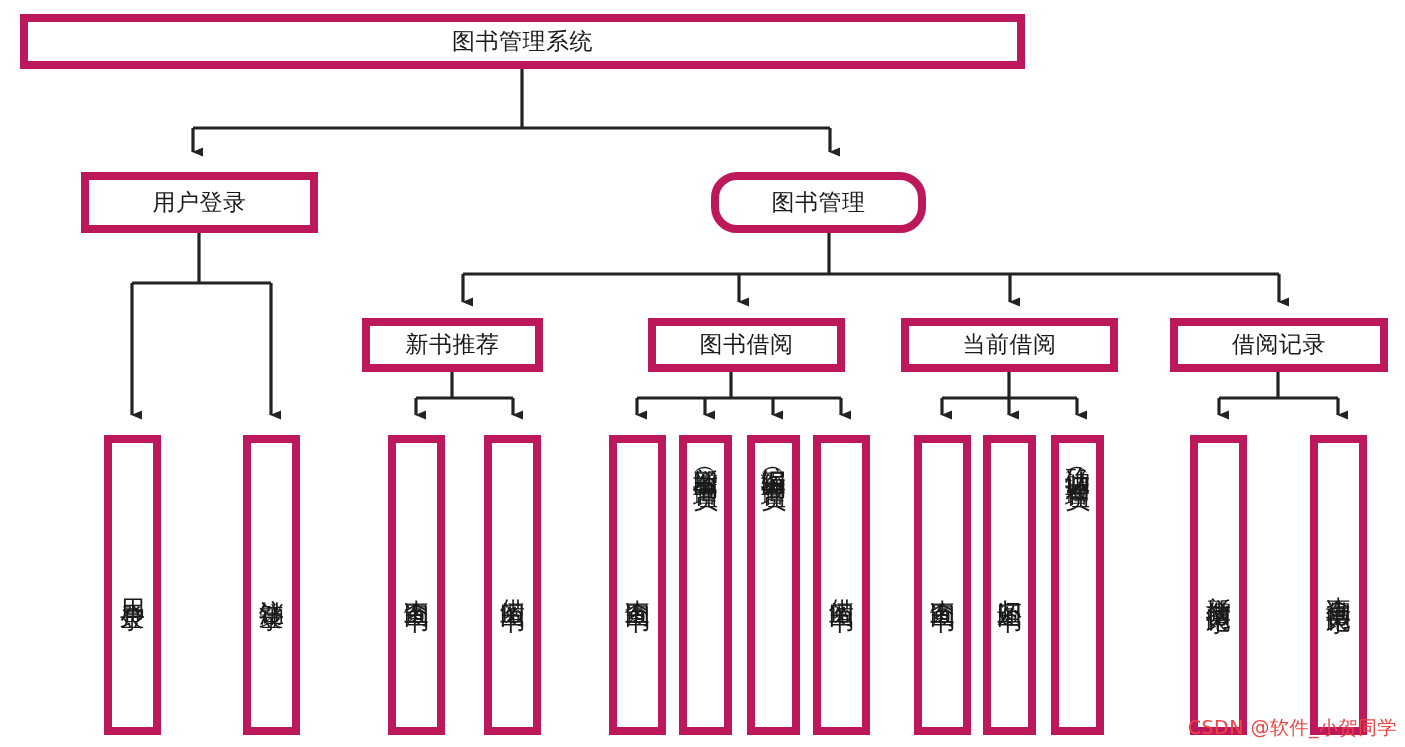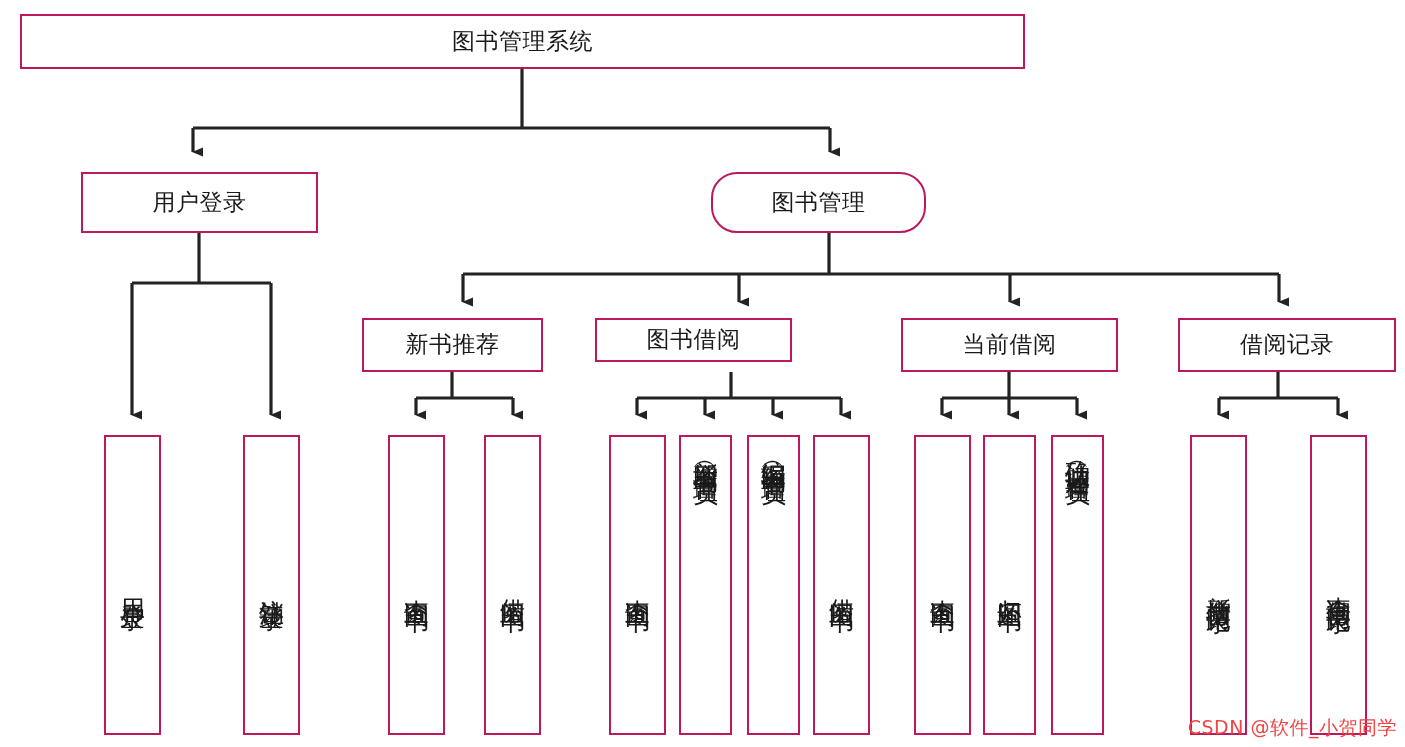--- a/index.html
+++ b/index.html
@@ -24,21 +24,21 @@
     left: 0;
     top: 0;
     width: 1405px;
     height: 747px;
     pointer-events: none;
   }
   .node {
     position: absolute;
     box-sizing: border-box;
     background: #ffffff;
-    border: 2px solid #be185d;
+    border: 8px solid #be185d;
     display: flex;
     align-items: center;
     justify-content: center;
     overflow: hidden;
   }
   .node-label {
     color: #1a1a1a;
     text-align: center;
     line-height: 1.12;
     white-space: pre;
@@ -137,27 +137,27 @@
   <div class="node horiz" style="left:81px; top:172px; width:237px; height:61px;">
     <span class="node-label">用户登录</span>
   </div>
   <div class="node horiz" style="left:711px; top:172px; width:215px; height:61px;border-radius:26px;">
     <span class="node-label">图书管理</span>
   </div>
 
   <div class="node horiz" style="left:362px; top:318px; width:181px; height:54px;">
     <span class="node-label">新书推荐</span>
   </div>
-  <div class="node horiz" style="left:595px; top:318px; width:197px; height:44px;">
+  <div class="node horiz" style="left:648px; top:318px; width:197px; height:54px;">
     <span class="node-label">图书借阅</span>
   </div>
   <div class="node horiz" style="left:901px; top:318px; width:217px; height:54px;justify-content:center;">
     <span class="node-label">当前借阅</span>
   </div>
-  <div class="node horiz" style="left:1170px; top:318px; width:218px; height:54px;margin-left:8px;">
+  <div class="node horiz" style="left:1170px; top:318px; width:218px; height:54px;">
     <span class="node-label">借阅记录</span>
   </div>
 
   <div class="node vert centered" style="left:104px; top:435px; width:57px; height:300px;">
     <span class="node-label">用户登录</span>
   </div>
   <div class="node vert centered" style="left:243px; top:435px; width:57px; height:300px;">
     <span class="node-label">注销登录</span>
   </div>
 

